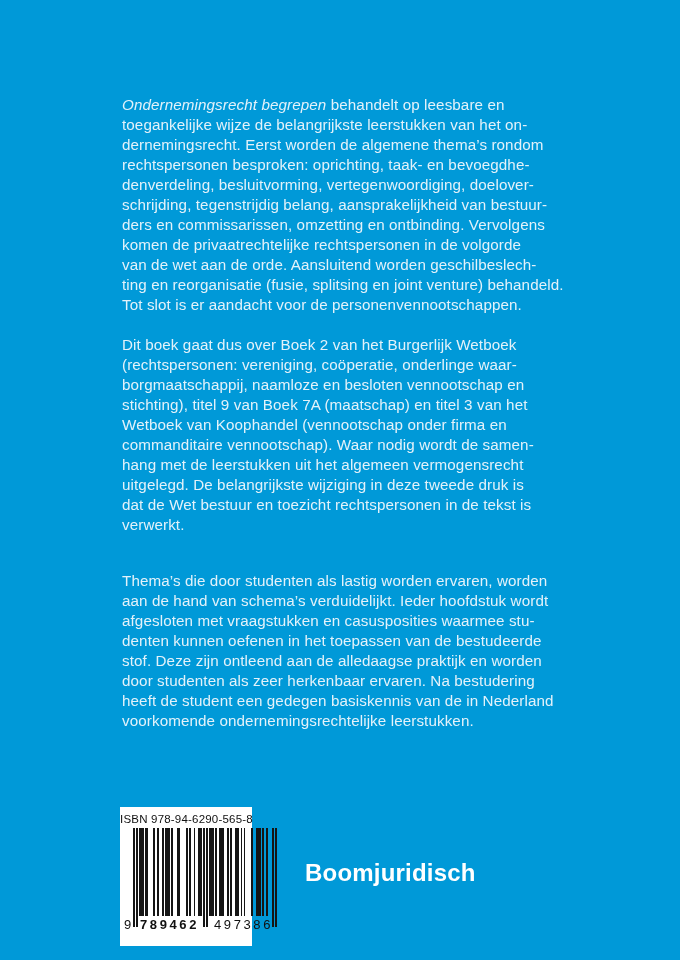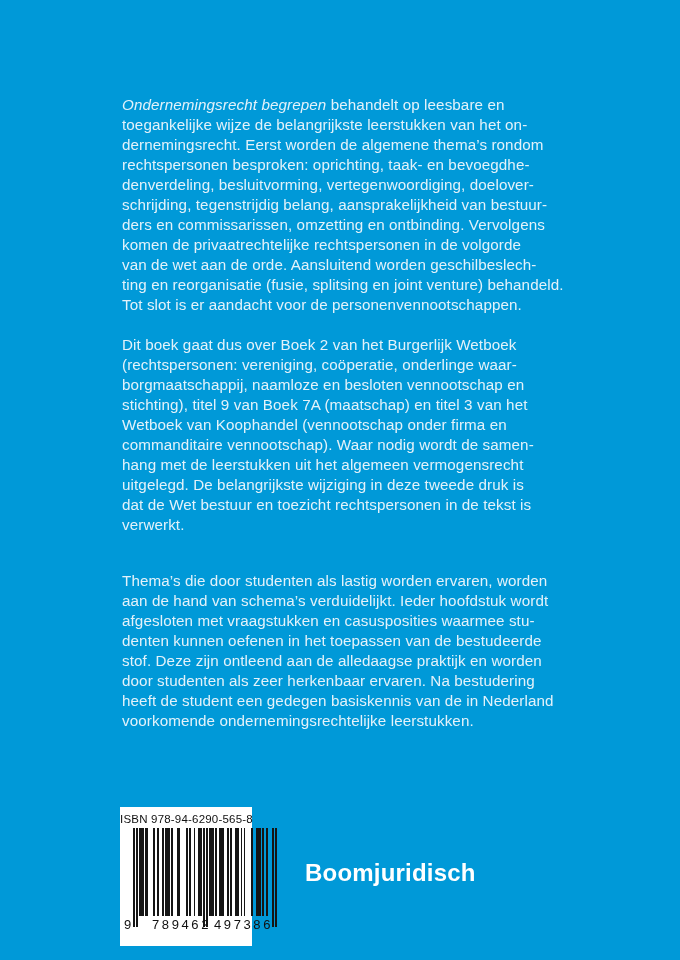--- a/index.html
+++ b/index.html
@@ -45,21 +45,21 @@
   }
   .ean-digits span{
     position:absolute;
     top:110px;
     font-size:13px;
     color:#111111;
     letter-spacing:2.6px;
     white-space:nowrap;
   }
   .ean-digit-first{ left:4px; }
-  .ean-digit-group1{ left:32px; }
+  .ean-digit-group1{ left:20px;font-weight:bold; }
   .ean-digit-group2{ left:94px; }
   .publisher{
     position:absolute;
     left:305px; top:859px;
     font-size:24px;
     font-weight:bold;
     letter-spacing:0.2px;
   }
 </style>
 </head>

